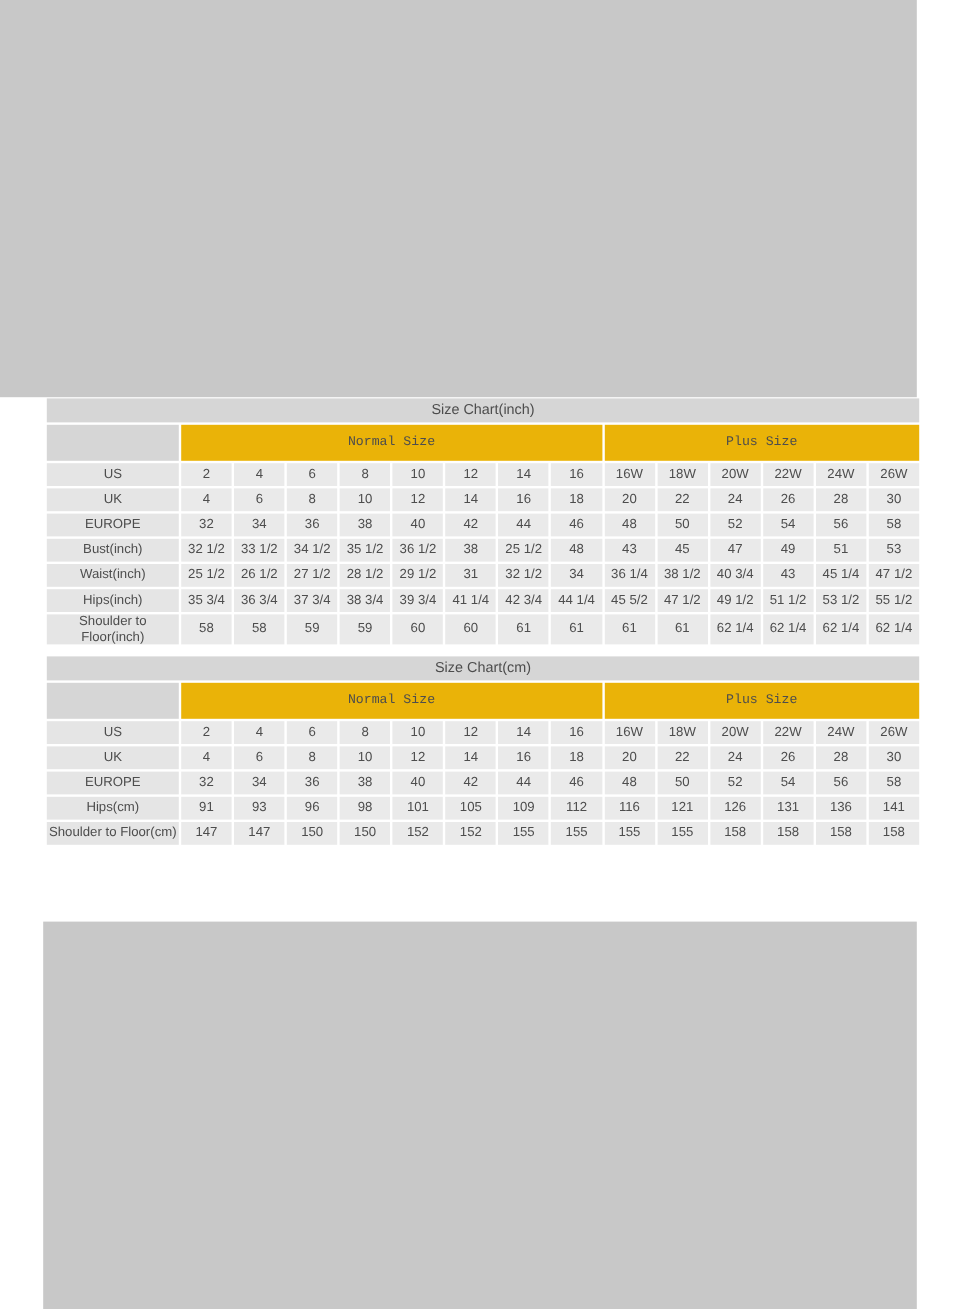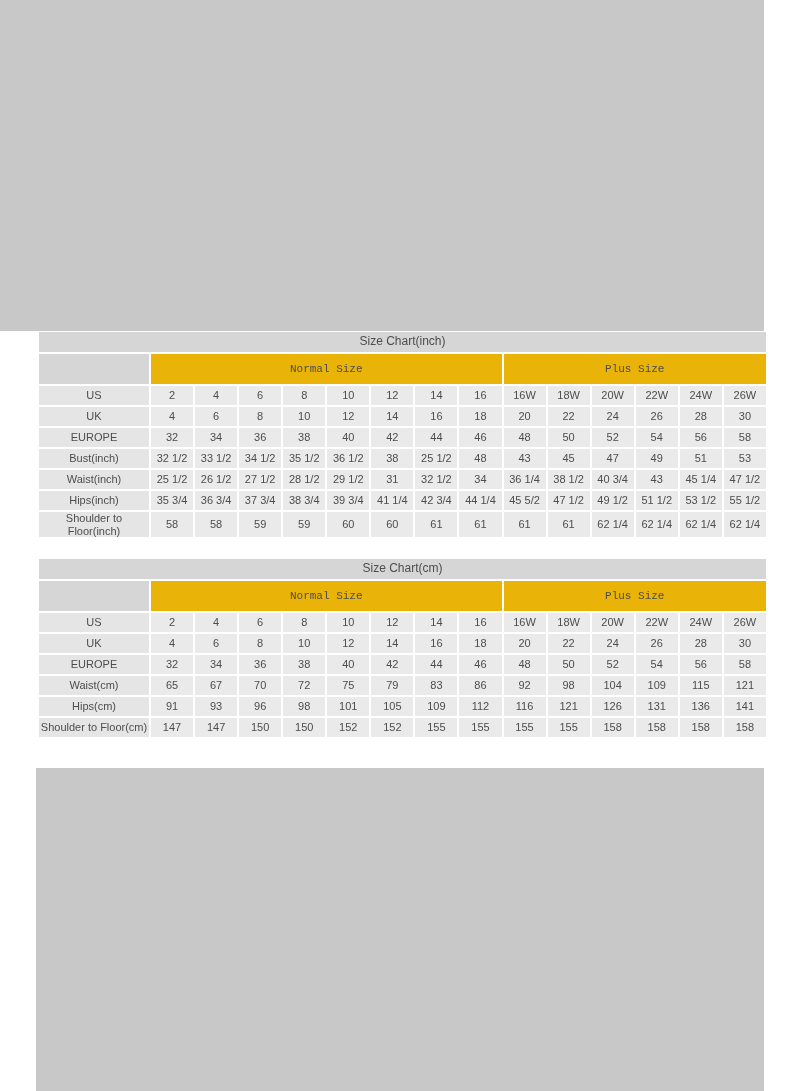--- a/index.html
+++ b/index.html
@@ -8,21 +8,21 @@
     font-family:"Liberation Sans",sans-serif;color:#4d4d4d;overflow:hidden;
   }
   .gray-block{position:absolute;background:#c8c8c8;}
   #gray-top{left:0;top:0;width:764px;height:331px;}
   #gray-bottom{left:36px;top:768px;width:728px;height:323px;}
   .chart-wrap{position:absolute;left:37px;top:330px;width:732px;}
   table.size-table{
     border-collapse:separate;border-spacing:2px;table-layout:fixed;
     width:731px;font-size:11px;
   }
-  table.size-table + table.size-table{margin-top:18px;}
+  table.size-table + table.size-table{margin-top:6px;}
   td{text-align:center;vertical-align:middle;padding:0 1px;line-height:1.15;}
   td.title{background:#d6d6d6;height:20px;font-size:12px;}
   td.corner{background:#d6d6d6;height:19px;}
   td.group{background:#eab308;height:30px;font-family:Liberation Mono, monospace;}
   td.label{background:#e5e5e5;height:19px;}
   td.cell{background:#eaeaea;height:19px;}
 </style>
 </head>
 <body>
 
@@ -225,37 +225,20 @@
           <td class="cell">44</td>
           <td class="cell">46</td>
           <td class="cell">48</td>
           <td class="cell">50</td>
           <td class="cell">52</td>
           <td class="cell">54</td>
           <td class="cell">56</td>
           <td class="cell">58</td>
         </tr>
         <tr>
-          <td class="label">Waist(cm)</td>
-          <td class="cell">65</td>
-          <td class="cell">67</td>
-          <td class="cell">70</td>
-          <td class="cell">72</td>
-          <td class="cell">75</td>
-          <td class="cell">79</td>
-          <td class="cell">83</td>
-          <td class="cell">86</td>
-          <td class="cell">92</td>
-          <td class="cell">98</td>
-          <td class="cell">104</td>
-          <td class="cell">109</td>
-          <td class="cell">115</td>
-          <td class="cell">121</td>
-        </tr>
-        <tr>
           <td class="label">Hips(cm)</td>
           <td class="cell">91</td>
           <td class="cell">93</td>
           <td class="cell">96</td>
           <td class="cell">98</td>
           <td class="cell">101</td>
           <td class="cell">105</td>
           <td class="cell">109</td>
           <td class="cell">112</td>
           <td class="cell">116</td>

